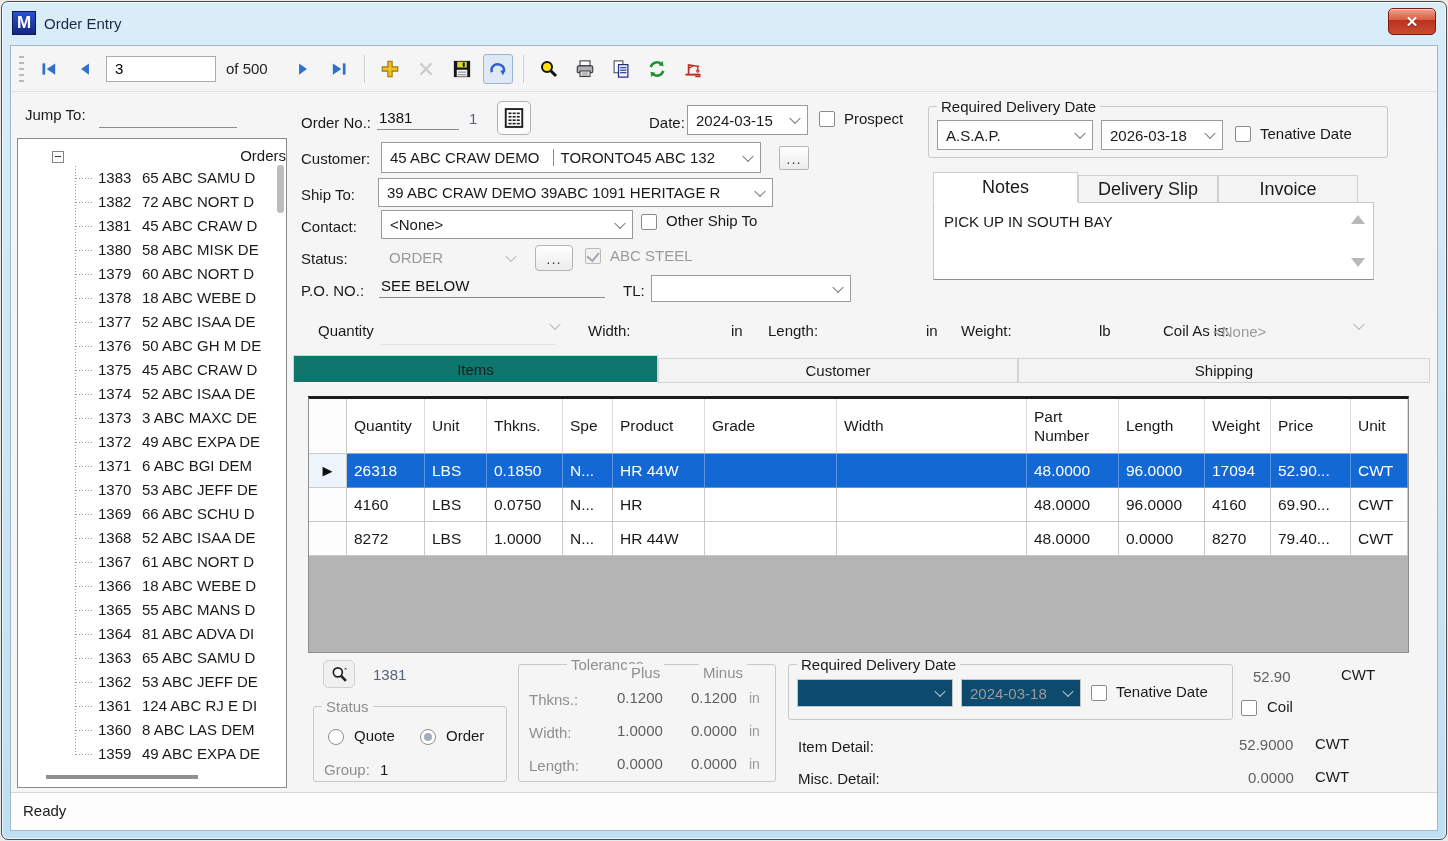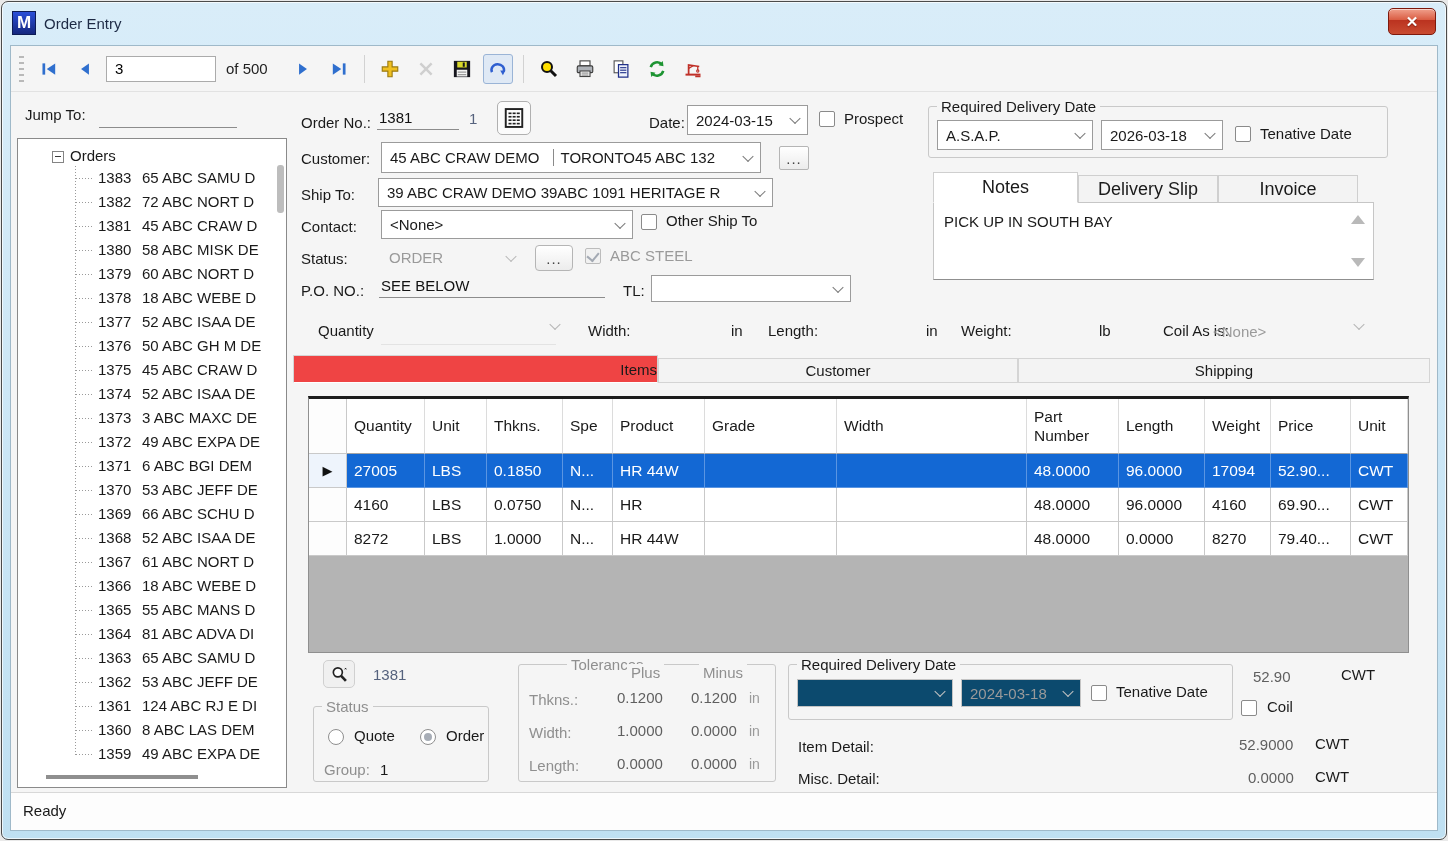--- a/index.html
+++ b/index.html
@@ -25,21 +25,21 @@
   .tbtn { width:30px; height:30px; display:flex; align-items:center; justify-content:center; border:1px solid transparent; border-radius:3px; }
   .tbtn.pressed { background:#dfe9f5; border-color:#9ab4d6; }
   .tb-sep { width:1px; height:28px; background:#d2d2d2; margin:0 4px; }
   .rec-box { width:110px; height:26px; background:#fff; border:1px solid #ababab; padding:2px 8px; font-size:15px; }
   .rec-of { color:#222; padding:0 14px 0 4px; }
 
   
   .jump-label { position:absolute; left:14px; top:60px; }
   .jump-input { position:absolute; left:88px; top:58px; width:138px; height:24px; border:none; border-bottom:1px solid #8c8c8c; background:transparent; }
   .tree { position:absolute; left:6px; top:92px; width:270px; height:650px; background:#fff; border:1px solid #8a8a8a; overflow:hidden; }
-  .tree-root { position:relative; padding:8px 0 2px 52px; }
+  .tree-root { position:relative; padding:8px 0 2px 52px;text-align:right; }
   .expander { position:absolute; left:34px; top:12px; width:12px; height:12px; border:1px solid #848484; background:#fff; }
   .expander::after { content:""; position:absolute; left:2px; right:2px; top:4px; height:1px; background:#3a3a3a; }
   .tree-items { position:relative; }
   .tree-item { position:relative; height:24px; line-height:24px; padding-left:80px; white-space:nowrap; }
   .tree-item::before { content:""; position:absolute; left:57px; top:0; bottom:0; width:1px;
                        background:repeating-linear-gradient(to bottom,#9a9a9a 0 1px,transparent 1px 3px); }
   .tree-item:last-child::before { bottom:11px; }
   .tree-item::after { content:""; position:absolute; left:58px; top:12px; width:16px; height:1px;
                       background:repeating-linear-gradient(to right,#9a9a9a 0 1px,transparent 1px 3px); }
   .tree-no { display:inline-block; width:44px; }
@@ -70,21 +70,21 @@
   .ntab { position:absolute; display:flex; align-items:center; justify-content:center; border:1px solid #cfcfcf; background:#f3f3f3; font-size:18px; }
   .ntab.active { background:#fff; border-bottom-color:#fff; z-index:2; }
   .notes-box { position:absolute; left:640px; top:104px; width:441px; height:78px; background:#fff; border:1px solid #c6c6c6; border-bottom-color:#8f8f8f; z-index:1; }
   .notes-text { position:absolute; left:10px; top:10px; color:#1a1a1a; }
   .spin { position:absolute; right:8px; width:0; height:0; border-left:7px solid transparent; border-right:7px solid transparent; }
   .spin.up { top:12px; border-bottom:9px solid #b9b9b9; }
   .spin.down { bottom:12px; border-top:9px solid #b9b9b9; }
 
   
   .itab { position:absolute; display:flex; align-items:center; justify-content:center; border:1px solid #d4d4d4; background:#f3f3f3; }
-  .itab.active { background:#ef4444; border-bottom-color:#fff; z-index:2;justify-content:flex-end; }
+  .itab.active { background:#0f766e; border-bottom-color:#fff; z-index:2; }
 
   
   .grid { --cols:38px 78px 62px 76px 50px 92px 132px 190px 92px 86px 66px 80px minmax(0,1fr);
           position:absolute; left:15px; top:298px; width:1101px; height:257px; background:#b4b4b4;
           border:1px solid #8f8f8f; border-top:3px solid #1c1c1c; overflow:hidden; }
   .g-row { display:grid; grid-template-columns:var(--cols); }
   .g-cell { padding:4px 7px; border-right:1px solid #c9c9c9; border-bottom:1px solid #c9c9c9; background:#fff; overflow:hidden; white-space:nowrap; }
   .g-head .g-cell { height:55px; display:flex; align-items:center; border-right:1px solid #dcdcdc; border-bottom:1px solid #a5a5a5; font-size:15.5px; }
   .g-head .g-cell.wrap span { display:inline-block; width:76px; white-space:normal; line-height:1.25; }
   .g-body .g-cell { height:34px; display:flex; align-items:center; font-size:15.5px; }
@@ -410,21 +410,21 @@
             <div class="g-cell">
               <span>Price</span>
             </div>
             <div class="g-cell">
               <span>Unit</span>
             </div>
           </div>
         <div class="g-body">
             <div class="g-row selected">
               <div class="g-cell selcol" style="font-size: 13px;">▶</div>
-              <div class="g-cell">27005</div>
+              <div class="g-cell">26318</div>
               <div class="g-cell">LBS</div>
               <div class="g-cell">0.1850</div>
               <div class="g-cell">N...</div>
               <div class="g-cell">HR 44W</div>
               <div class="g-cell"></div>
               <div class="g-cell"></div>
               <div class="g-cell">48.0000</div>
               <div class="g-cell">96.0000</div>
               <div class="g-cell">17094</div>
               <div class="g-cell">52.90...</div>
@@ -465,21 +465,21 @@
 
       <div class="icon-btn" style="left:30px;top:562px;width:32px;height:28px;background:#f0f0f0;border-color:#d0d0d0;">
         <svg width="19" height="19" viewBox="0 0 16 16">
             <circle cx="6.6" cy="6.2" r="3.8" fill="#fdfdfd" stroke="#222" stroke-width="1.4"></circle>
             <line x1="9.4" y1="9.2" x2="13.4" y2="13.4" stroke="#222" stroke-width="2.2"></line>
             <path d="M12.5 2.5 l1.2 1.2 M13.7 2.5 l-1.2 1.2" stroke="#222" stroke-width="0.8"></path>
           </svg>
       </div>
       <div class="lab ref-num" style="left:80px;top:568px;">1381</div>
 
-      <fieldset style="left:20px;top:600px;width:176px;height:84px;">
+      <fieldset style="left:20px;top:600px;width:194px;height:84px;">
         <legend class="tol-lab">Status</legend>
         <span class="radio" style="left:14px;top:14px;"></span>
         <div class="lab" style="left:40px;top:12px;">Quote</div>
         <span class="radio sel" style="left:106px;top:14px;"></span>
         <div class="lab" style="left:132px;top:12px;">Order</div>
         <div class="lab tol-lab" style="left:10px;top:46px;">Group:</div>
         <div class="lab" style="left:66px;top:46px;">1</div>
       </fieldset>
 
       <fieldset style="left:225px;top:558px;width:258px;height:126px;padding-left:40px;">

